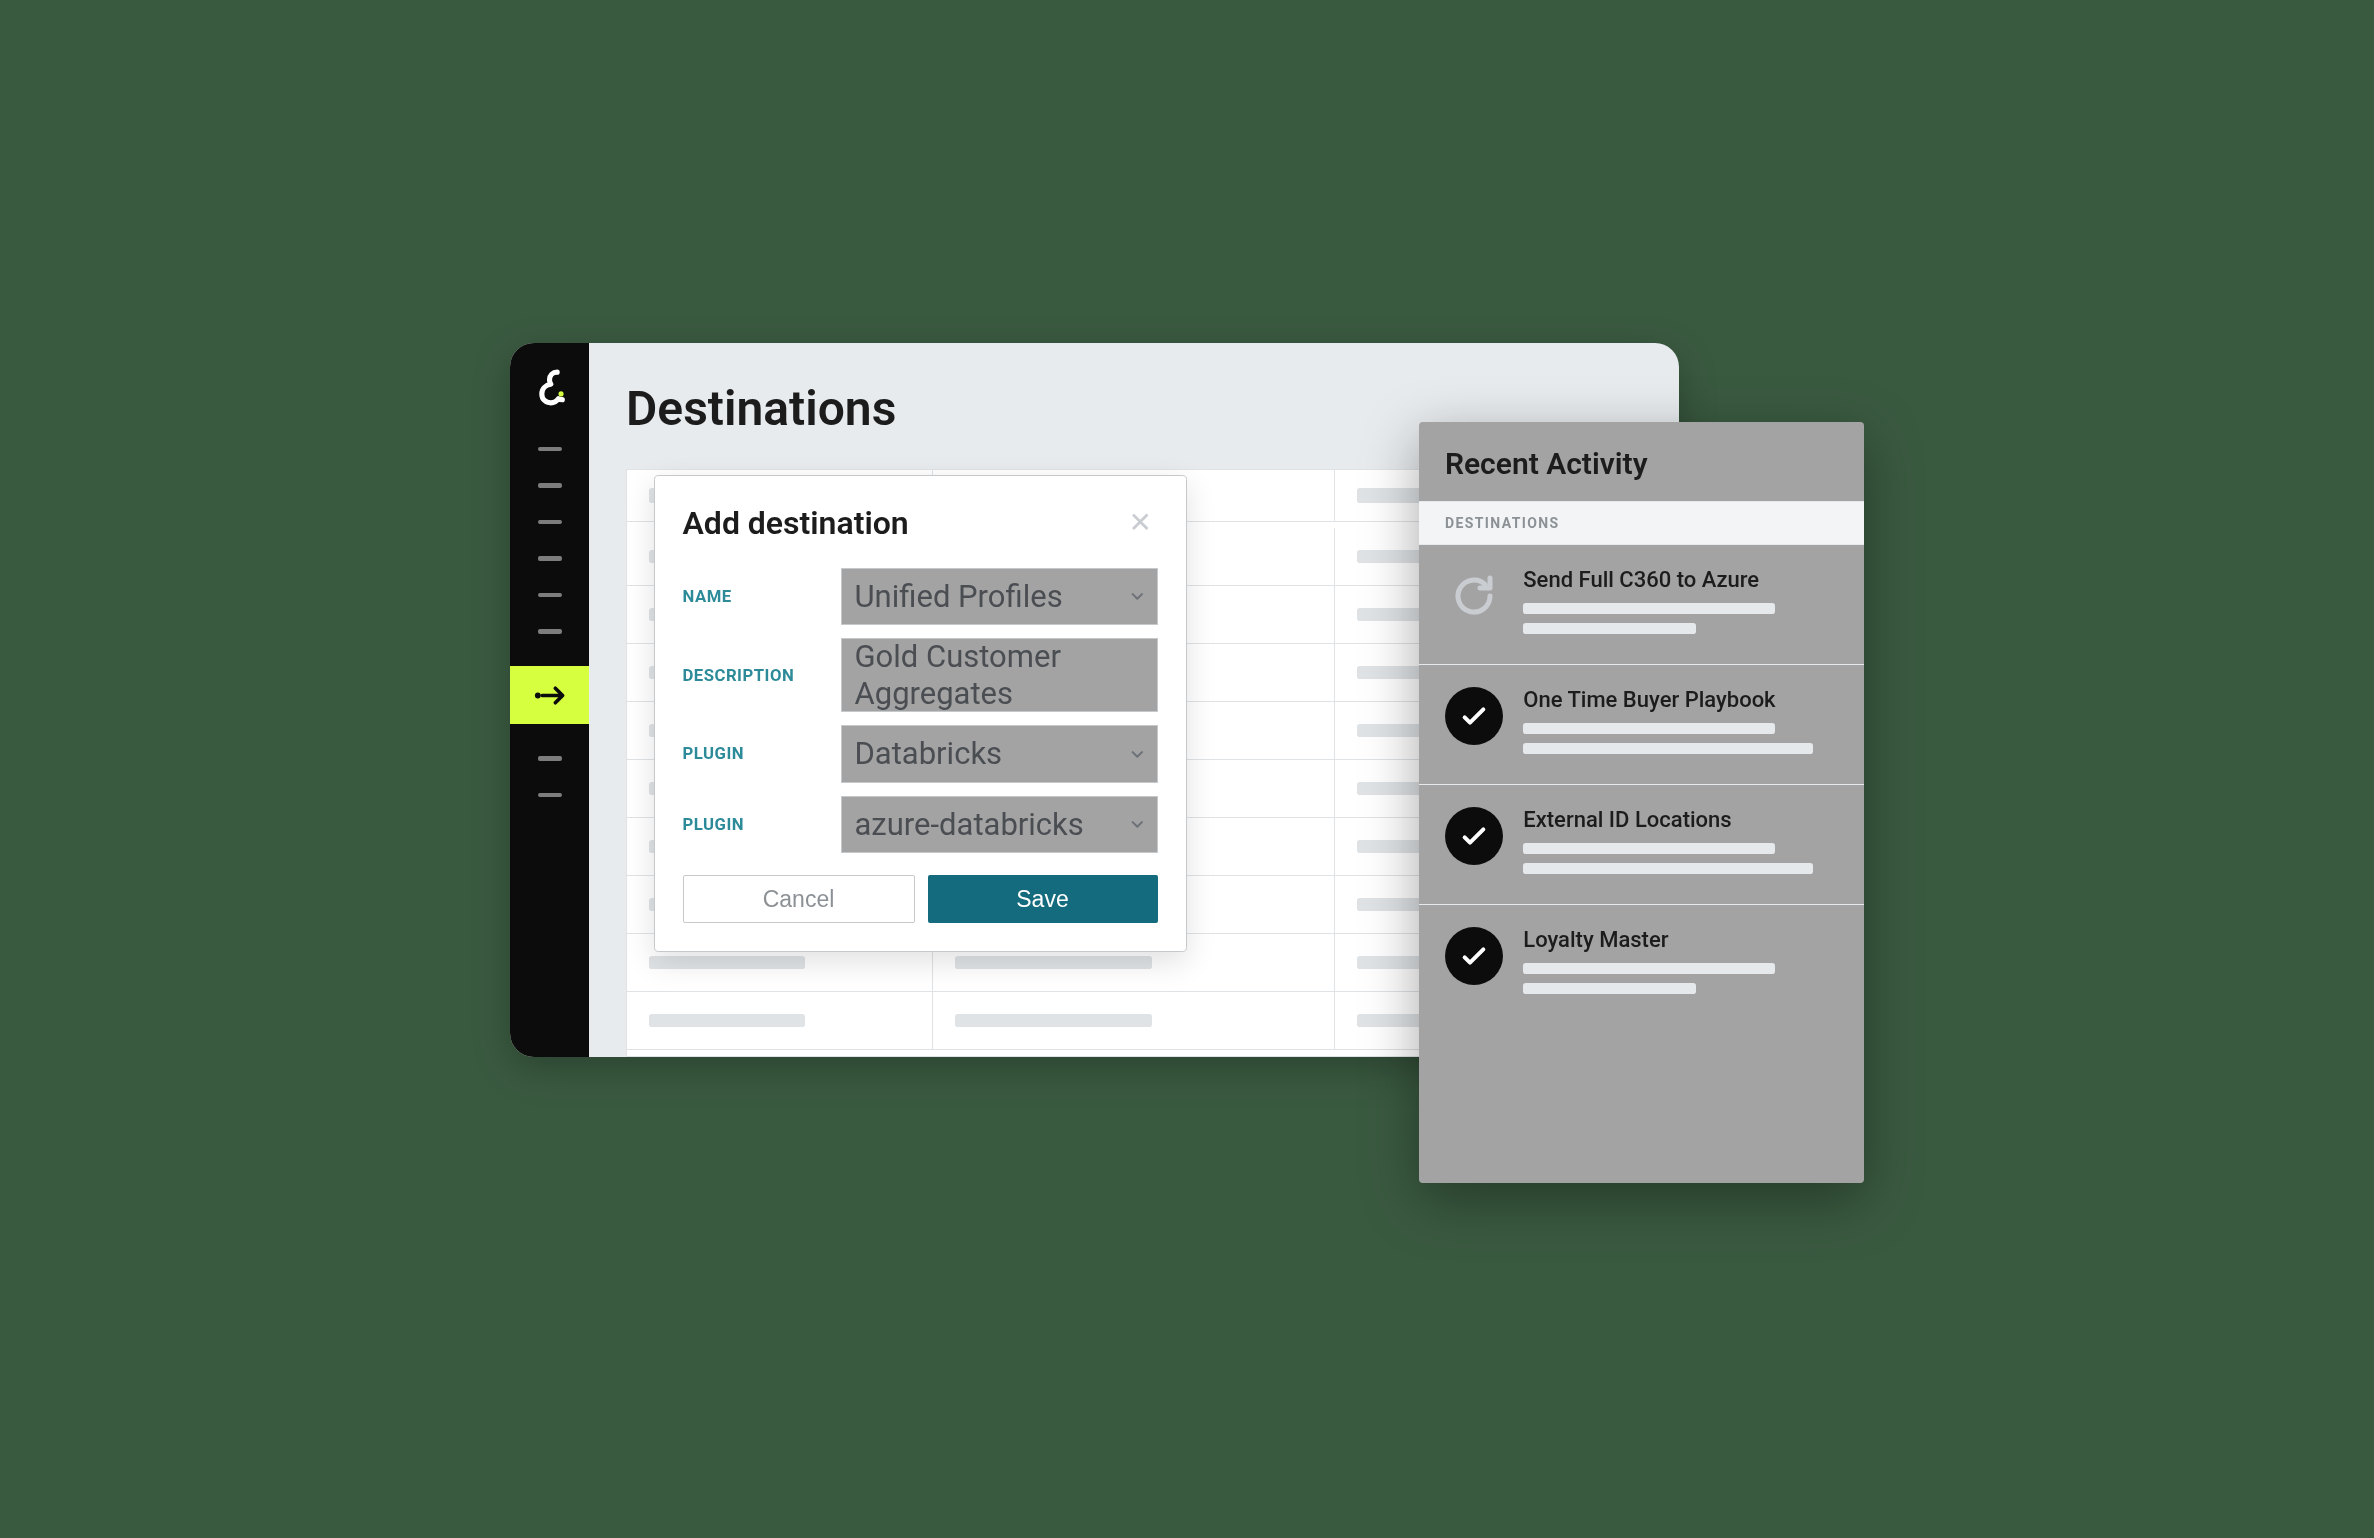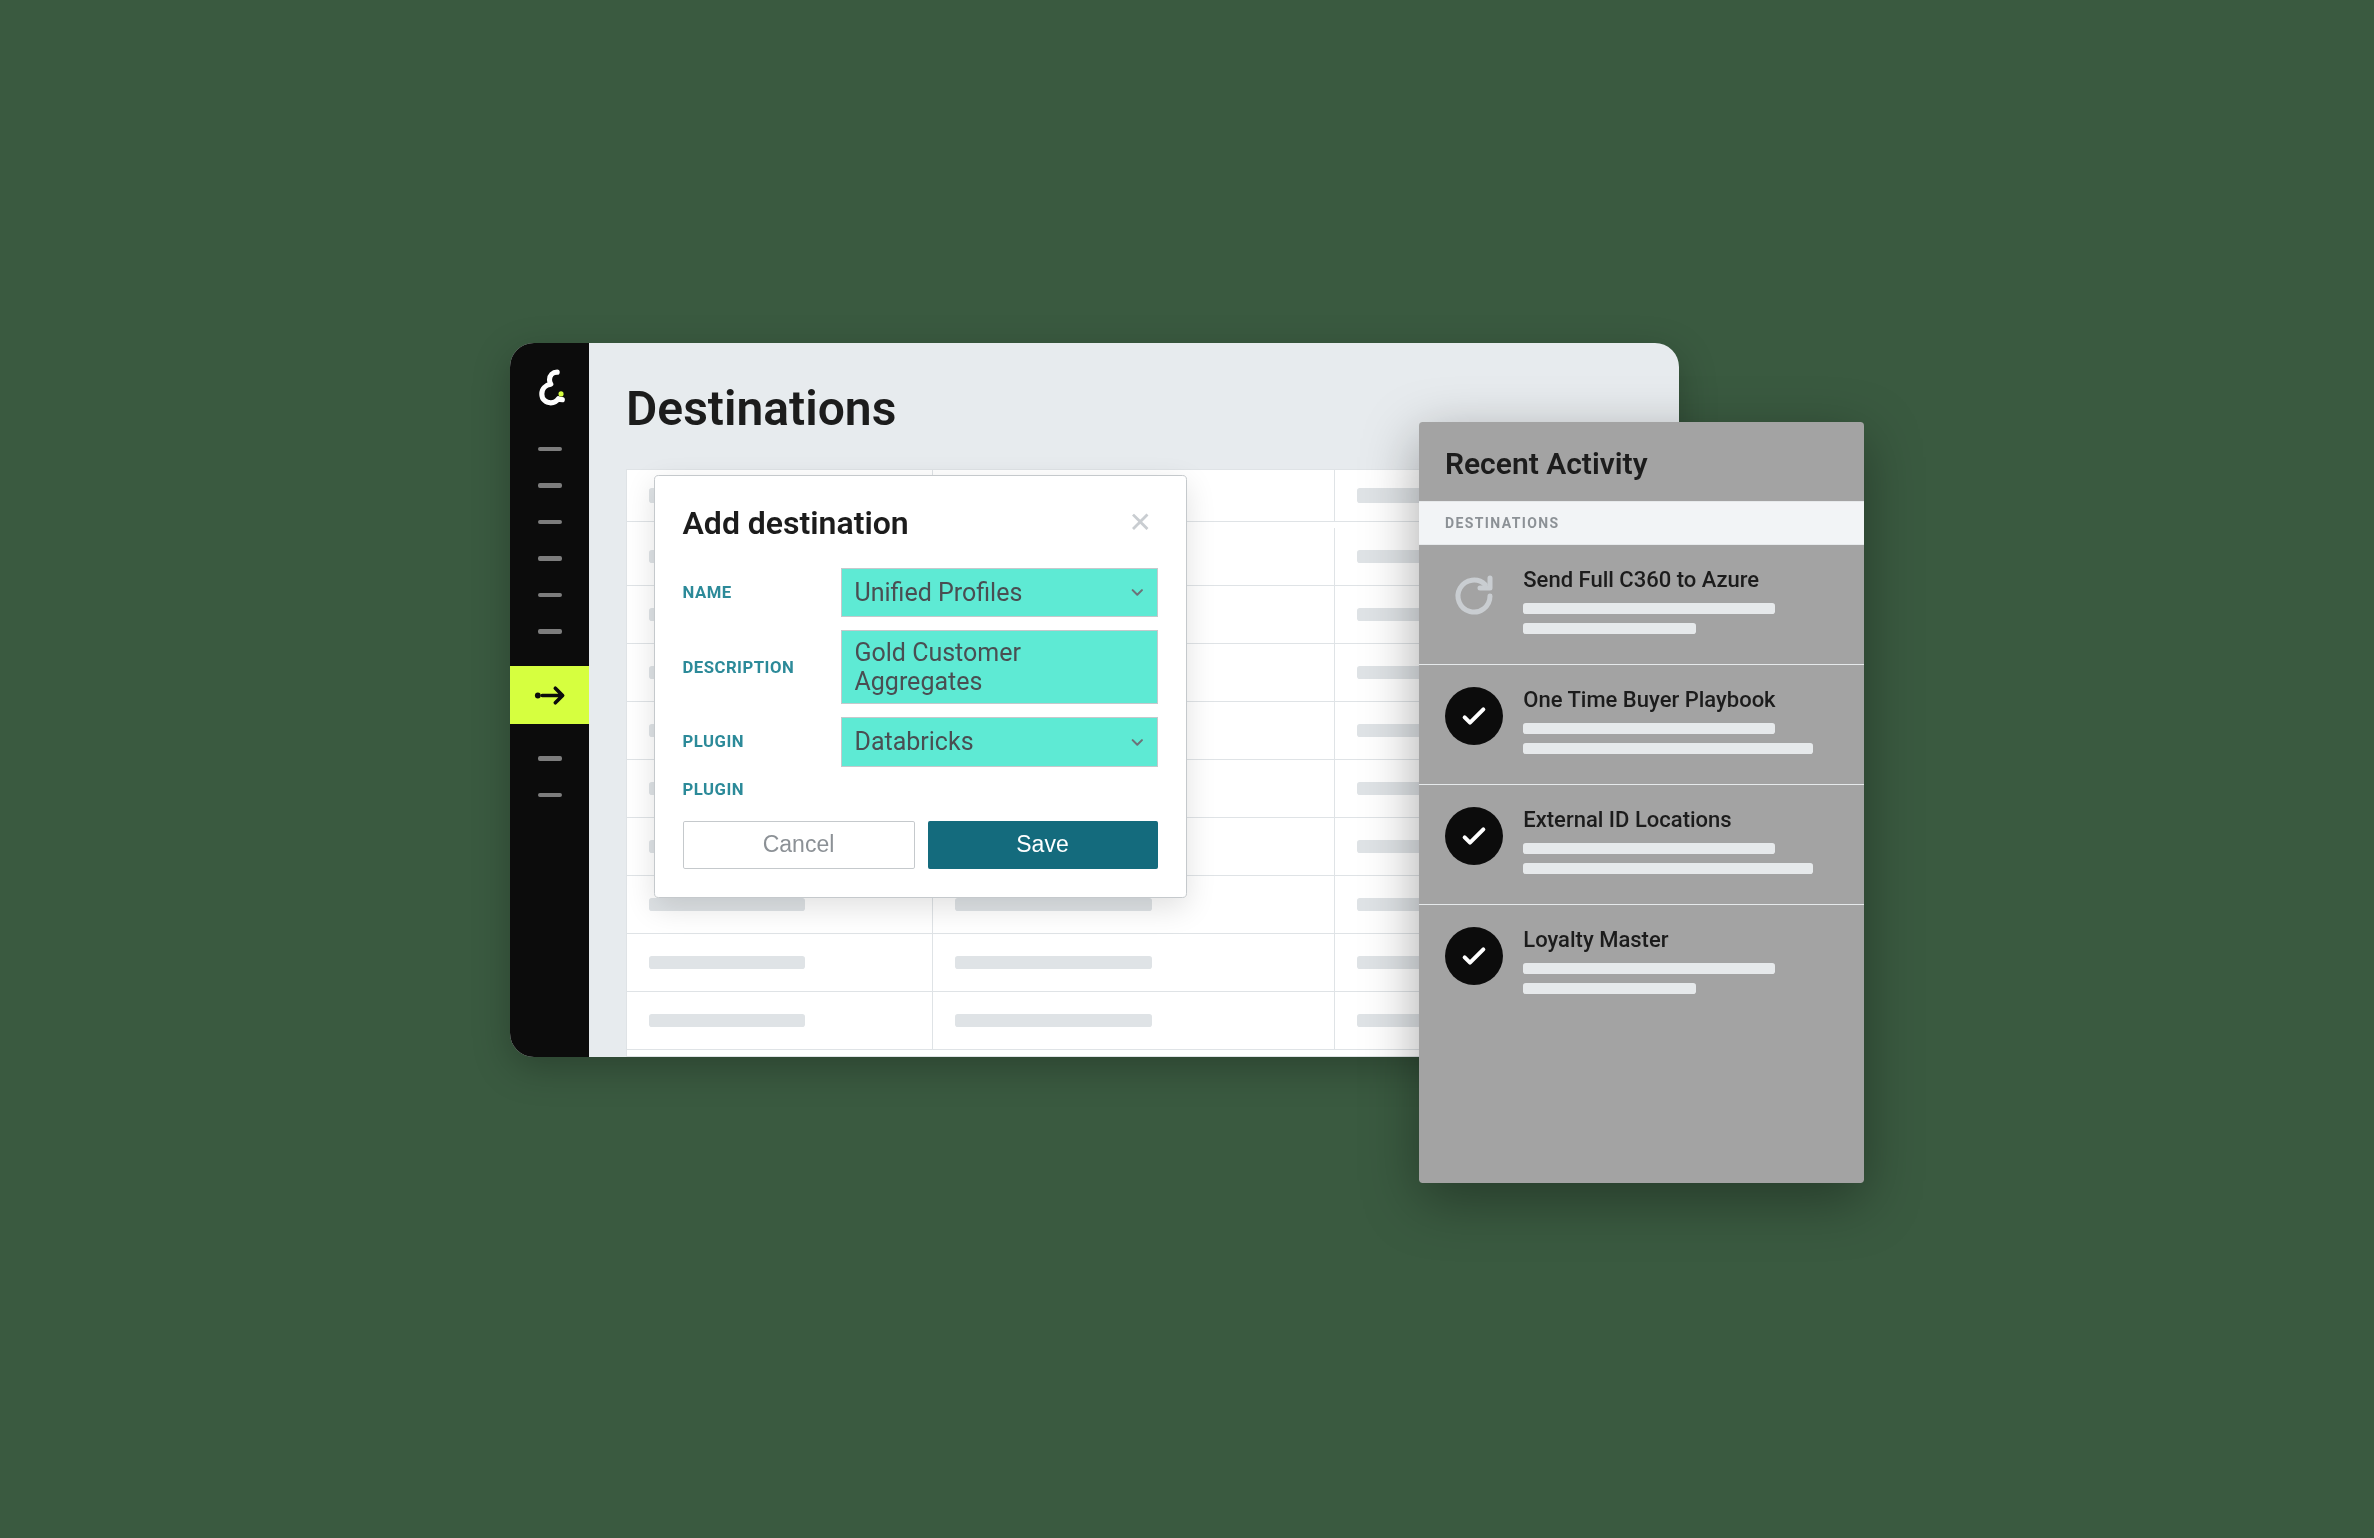--- a/index.html
+++ b/index.html
@@ -115,22 +115,22 @@
   }
   .form-label {
     width: 158px;
     font-size: 16.7px; font-weight: 700; letter-spacing: 0.5px;
     color:#2c8a99;
   }
   .form-field { flex:1; position:relative; }
   .input, .select {
     width:100%;
     border:0.9px solid #c5c9cc;
-    background:#5eead4;
-    font-size: 25px;
+    background:#a3a3a3;
+    font-size: 31px;
     color:#4a4e52;
     padding: 9.3px 41px 9.3px 13px;
     font-family: inherit;
   }
   .textarea { height: 74px; display:flex; align-items:center; }
   .chevron {
     position:absolute; right:11px; top:50%; transform:translateY(-50%);
     pointer-events:none; color:#6d7278;
   }
 
@@ -344,20 +344,26 @@
       <div class="form-field">
         <div class="input select">Databricks</div>
         <svg class="chevron" width="18.6" height="18.6" viewBox="0 0 20 20">
             <path d="M5 8l5 5 5-5" stroke="currentColor" stroke-width="2.2" fill="none" stroke-linecap="round" stroke-linejoin="round"></path>
           </svg>
       </div>
     </div>
 
     <div class="form-row">
       <div class="form-label">PLUGIN</div>
+      <div class="form-field">
+        <div class="input select">azure-databricks</div>
+        <svg class="chevron" width="18.6" height="18.6" viewBox="0 0 20 20">
+            <path d="M5 8l5 5 5-5" stroke="currentColor" stroke-width="2.2" fill="none" stroke-linecap="round" stroke-linejoin="round"></path>
+          </svg>
+      </div>
     </div>
 
     <div class="modal-footer">
       <button class="btn btn-cancel">Cancel</button>
       <button class="btn btn-save">Save</button>
     </div>
   </div>
 
   <div class="panel">
     <div class="panel-title">Recent Activity</div>

